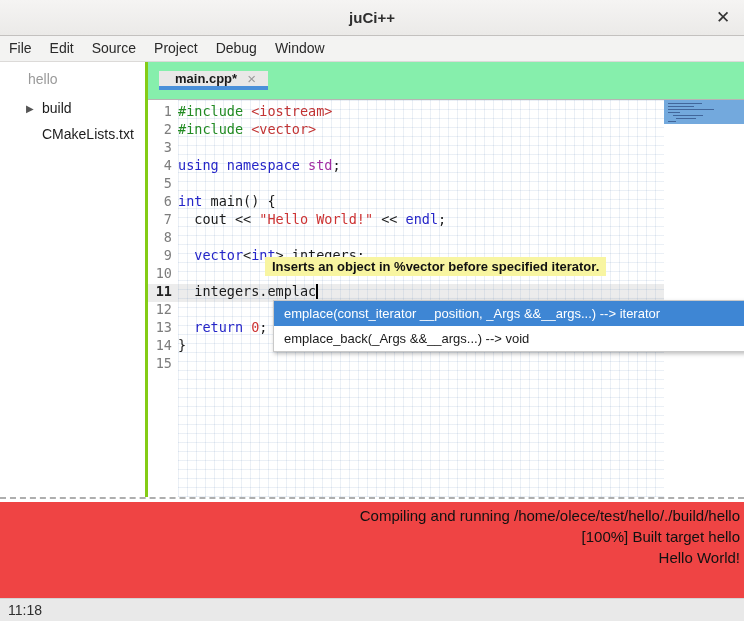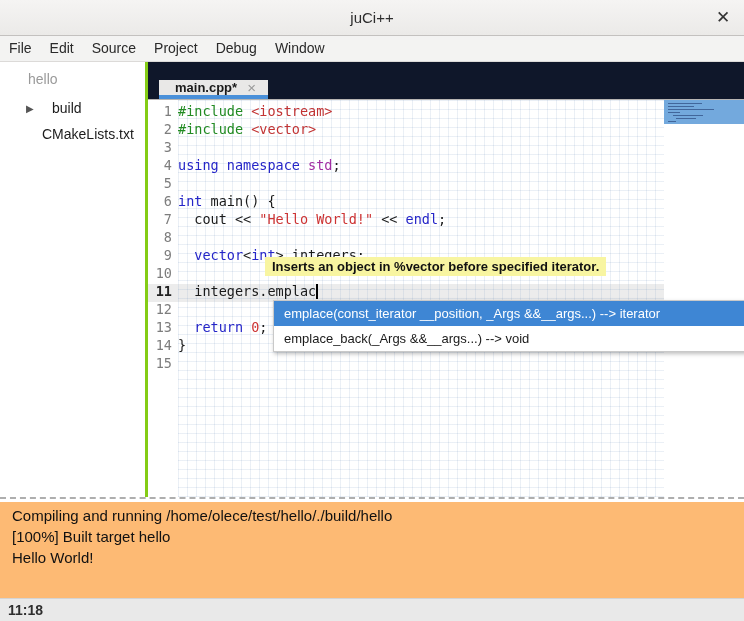--- a/index.html
+++ b/index.html
@@ -3,46 +3,46 @@
 <meta charset="utf-8">
 <style>
   * { margin:0; padding:0; box-sizing:border-box; }
   html,body { width:744px; height:621px; }
   body { font-family:"Liberation Sans", sans-serif; background:#fff; overflow:hidden; }
   .window { width:744px; height:621px; display:flex; flex-direction:column; background:#fff; }
 
   
   .titlebar { height:36px; flex:0 0 36px; background:linear-gradient(#f5f4f3,#ebeae8);
     border-bottom:1px solid #c3c1bf; position:relative; display:flex; align-items:center; justify-content:center; }
-  .title { font-weight:normal; font-size:15px; color:#2e2e2e; }
+  .title { font-weight:bold; font-size:15px; color:#2e2e2e; }
   .close-btn { position:absolute; right:10px; top:7px; width:22px; height:22px; text-align:center;
     font-size:17px; line-height:22px; color:#333; cursor:default; }
 
   
   .menubar { height:26px; flex:0 0 26px; background:#f3f3f2; border-bottom:1px solid #dcdad8;
     display:flex; align-items:flex-end; padding-left:0; }
   .menu-item { padding:0 9px; font-size:14px; color:#2a2a2a; line-height:25px; }
 
   
   .main { flex:0 0 435px; height:435px; display:flex; overflow:hidden; }
 
   
   .sidebar { width:148px; flex:0 0 148px; background:#fff; border-right:3px solid #84cc16; overflow:hidden;padding-left:20px; }
   .sidebar-header { color:#9a9a9a; font-size:14px; padding:9px 8px 8px 8px; }
   .tree-row { height:26px; display:flex; align-items:center; font-size:14px; color:#1c1c1c; }
   .tree-row .expander { width:14px; margin-left:6px; font-size:10px; color:#555; text-align:left; }
   .tree-row .tree-label { margin-left:22px; }
-  .tree-row .expander + .tree-label { margin-left:12px;text-align:right; }
+  .tree-row .expander + .tree-label { margin-left:2px;text-align:right; }
   .tree-row.selected { background:#4a90d2; }
   .tree-row.selected .tree-label { color:#fff; }
 
   
   .editor-col { flex:1; display:flex; flex-direction:column; min-width:0; }
-  .tabbar { height:38px; flex:0 0 38px; background:#0f172a; border-bottom:1px solid #b7b5b3;
-    display:flex; align-items:flex-end; padding-left:11px; position:relative; }
+  .tabbar { height:38px; flex:0 0 38px; background:#86efac; border-bottom:1px solid #b7b5b3;
+    display:flex; align-items:center; padding-left:11px; position:relative; }
   .tab { background:#e9e8e7; border-bottom:4px solid #4a90d9; display:flex; align-items:center;
     padding:0 12px 0 16px; }
   .tab-label { font-weight:bold; font-size:13px; color:#1a1a1a; }
   .tab-close { color:#9a9a9a; font-size:15px; margin-left:10px; line-height:13px; }
 
   
   .editor-body { flex:1; position:relative; background:#fff; overflow:hidden; display:flex; }
   .current-line-highlight { position:absolute; left:0; top:184px; width:516px; height:18px;
     background:#ececec; z-index:0; }
   .gutter { width:30px; flex:0 0 30px; padding-top:2px; position:relative; z-index:1;
@@ -76,27 +76,27 @@
     font-size:13px; font-weight:bold; color:#111; padding:2px 7px; white-space:nowrap; }
   .completion-popup { position:absolute; left:125px; top:200px; z-index:6; width:510px;
     background:#fff; border:1px solid #c9c9c9; box-shadow:1px 2px 4px rgba(0,0,0,0.25); }
   .comp-item { font-size:13px; color:#1a1a1a; padding:5px 10px; white-space:nowrap; overflow:hidden; }
   .comp-item.selected { background:#3e86d4; color:#fff; }
 
   
   .pane-separator { flex:0 0 5px; height:5px; background:#fff; border-top:2px dashed #aeaeae; }
 
   
-  .output { flex:0 0 96px; height:96px; background:#fdba74; padding:3px 4px 0 12px; overflow:hidden; }
+  .output { flex:0 0 96px; height:96px; background:#ef4444; padding:3px 4px 0 12px; overflow:hidden;text-align:right; }
   .out-line { font-size:15px; color:#111; line-height:21px; white-space:pre; }
 
   
   .statusbar { flex:0 0 23px; height:23px; background:#e9e9e9; border-top:1px solid #d4d4d4;
     display:flex; align-items:center; padding-left:8px; }
-  .status-time { font-size:14px; color:#2e2e2e;font-weight:bold; }
+  .status-time { font-size:14px; color:#2e2e2e; }
 </style>
 </head>
 <body>
 
 <div class="window">
 
   <div class="titlebar">
     <span class="title">juCi++</span>
     <span class="close-btn">✕</span>
   </div>

